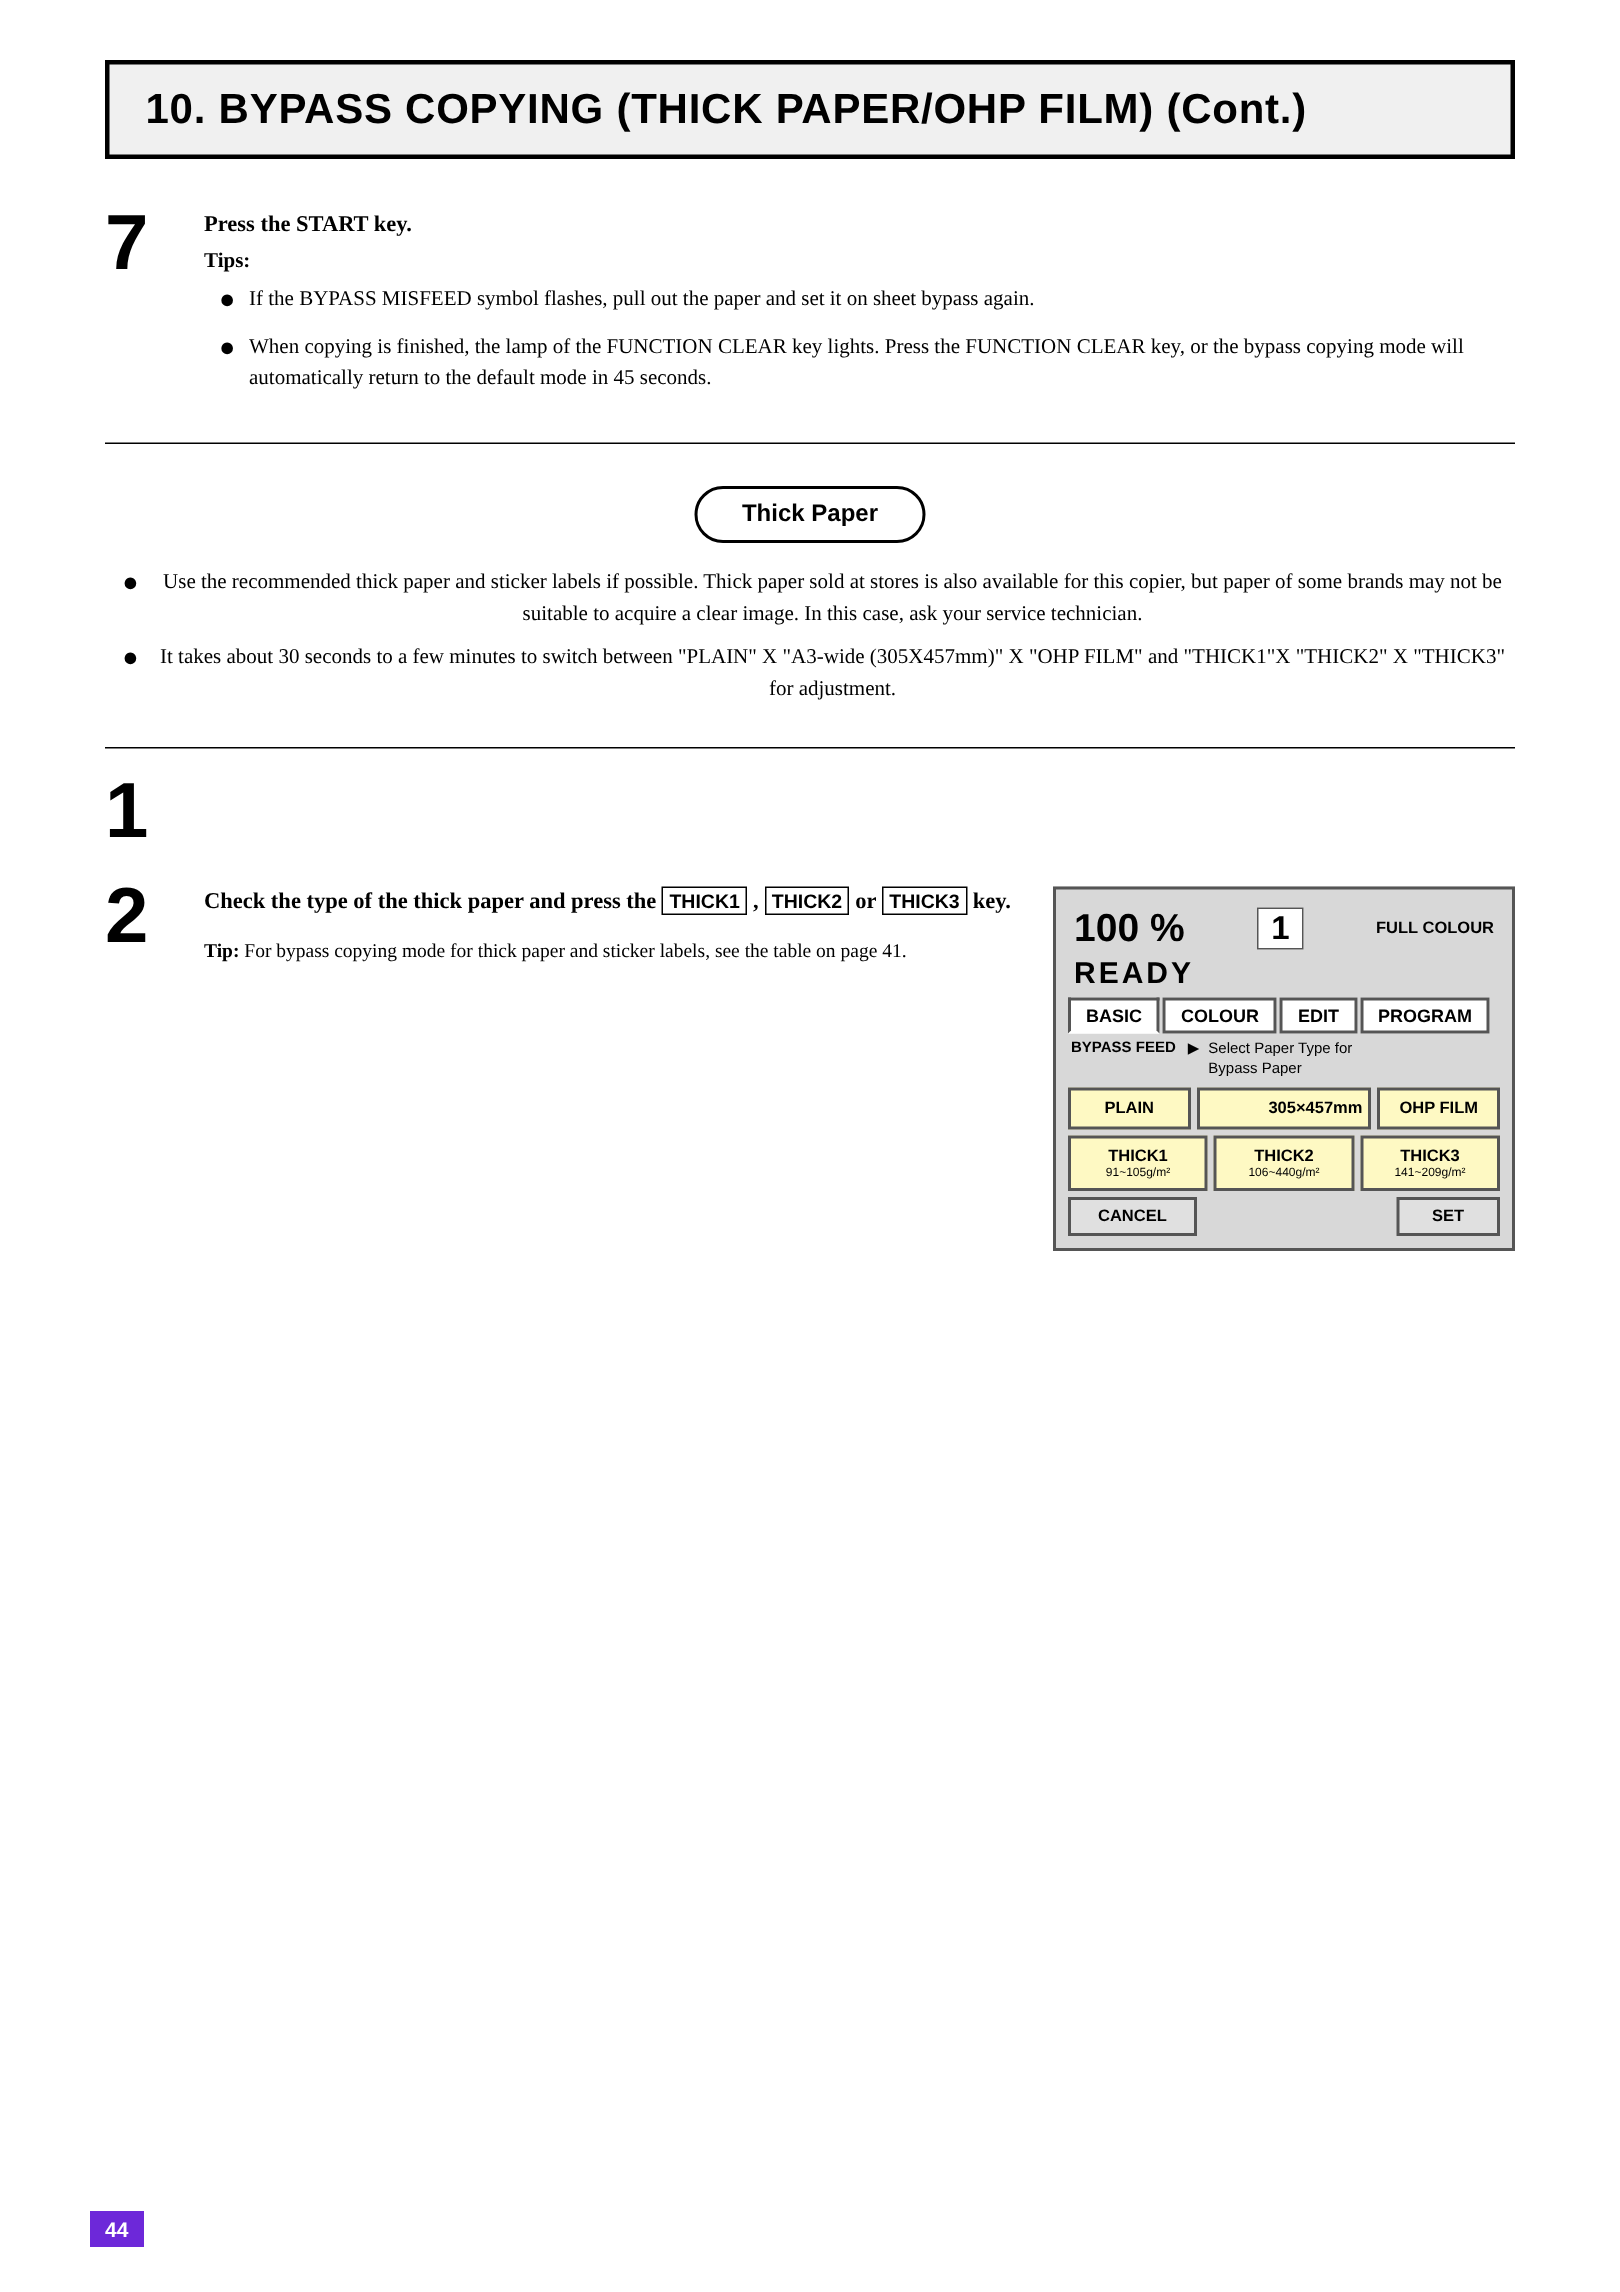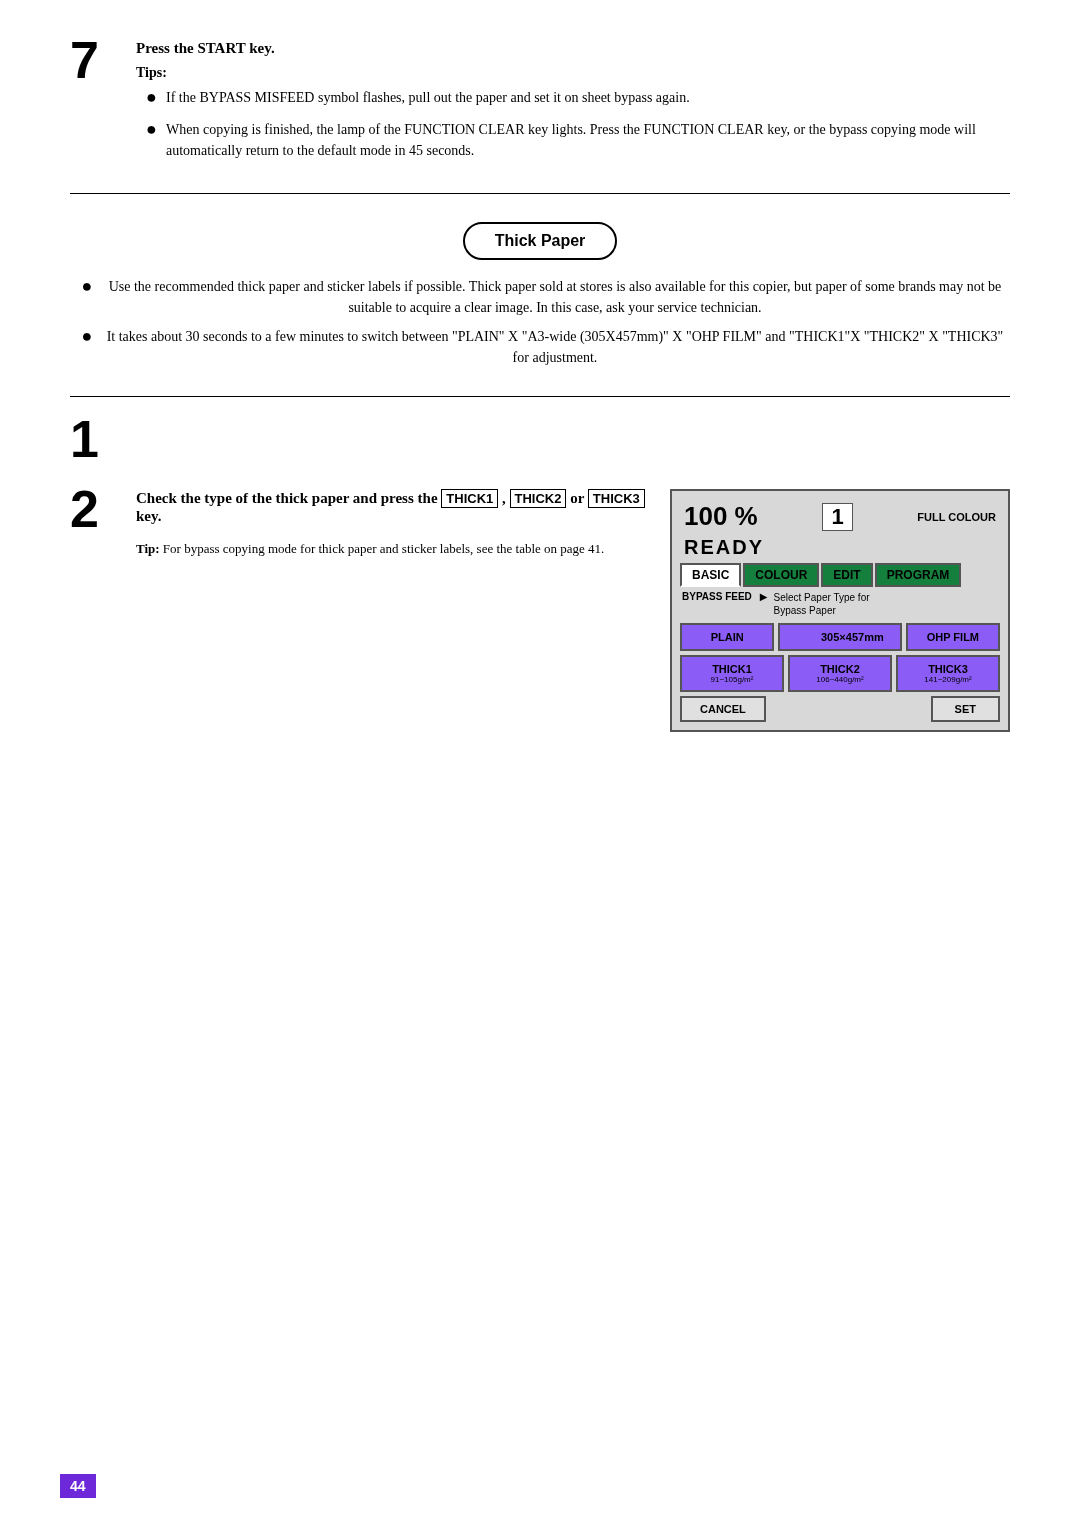--- a/index.html
+++ b/index.html
@@ -101,21 +101,21 @@
     
     .step2-content {
       display: flex;
       align-items: flex-start;
       gap: 24px;
     }
     .step2-text {
       flex: 1;
     }
     .step2-display {
-      width: 340px;
+      width: 308px;
       flex-shrink: 0;
     }
 
     
     .copier-panel {
       border: 2px solid #555;
       background: #d8d8d8;
       padding: 8px;
       font-family: 'Courier New', monospace;
     }
@@ -154,21 +154,21 @@
       margin-bottom: 4px;
       padding-left: 4px;
     }
     .panel-tabs {
       display: flex;
       gap: 2px;
       margin-bottom: 4px;
     }
     .panel-tab {
       border: 2px solid #555;
-      background: #15803d;
+      background: #ffffff;
       padding: 3px 10px;
       font-size: 12px;
       font-weight: bold;
       font-family: Arial, sans-serif;
       text-transform: uppercase;
     }
     .panel-tab.active {
       background: #ffffff;
       border-bottom: 2px solid #fff;
     }
@@ -192,22 +192,22 @@
       line-height: 1.3;
     }
     .panel-buttons-row {
       display: flex;
       gap: 4px;
       margin-bottom: 4px;
       justify-content: space-between;
     }
     .panel-btn {
       border: 2px solid #555;
-      background: #8b5cf6;
-      padding: 6px 16px;
+      background: #fef9c3;
+      padding: 6px 4px;
       font-size: 11px;
       font-weight: bold;
       font-family: Arial, sans-serif;
       text-align: center;
       flex: 1;
     }
     .panel-btn-wide {
       flex: 1.5;
       text-align: right;
     }
@@ -275,20 +275,23 @@
       border: none;
       border-top: 1.5px solid #000;
       margin: 22px 0;
     }
   </style>
 </head>
 <body>
 
 <div class="page-container">
 
+  <div class="page-header">
+    <h1>10. BYPASS COPYING (THICK PAPER/OHP FILM) (Cont.)</h1>
+  </div>
 
   <div class="step-section">
     <div class="step-number">7</div>
     <div class="step-content">
       <div class="step-title">Press the START key.</div>
       <div class="tips-label">Tips:</div>
       <ul class="bullet-list">
         <li>
           <span class="bullet-dot">●</span>
           <span>If the BYPASS MISFEED symbol flashes, pull out the paper and set it on sheet bypass again.</span>

